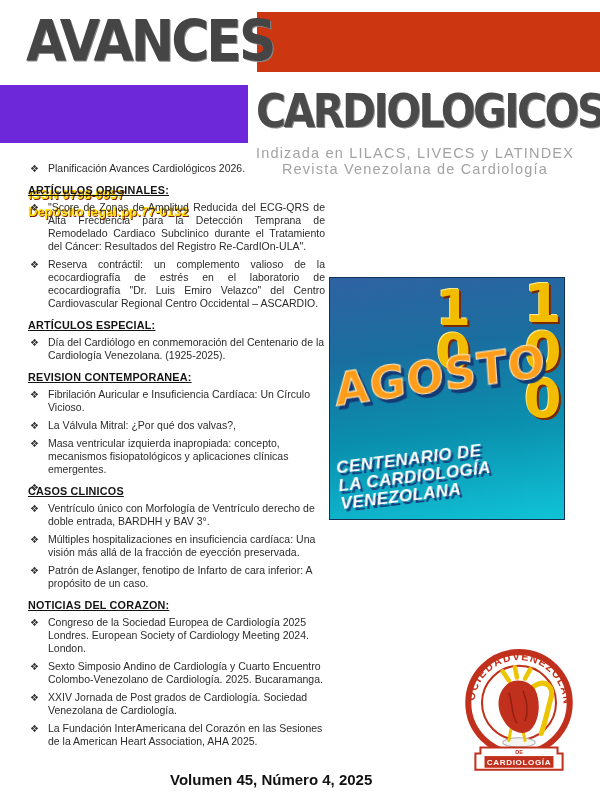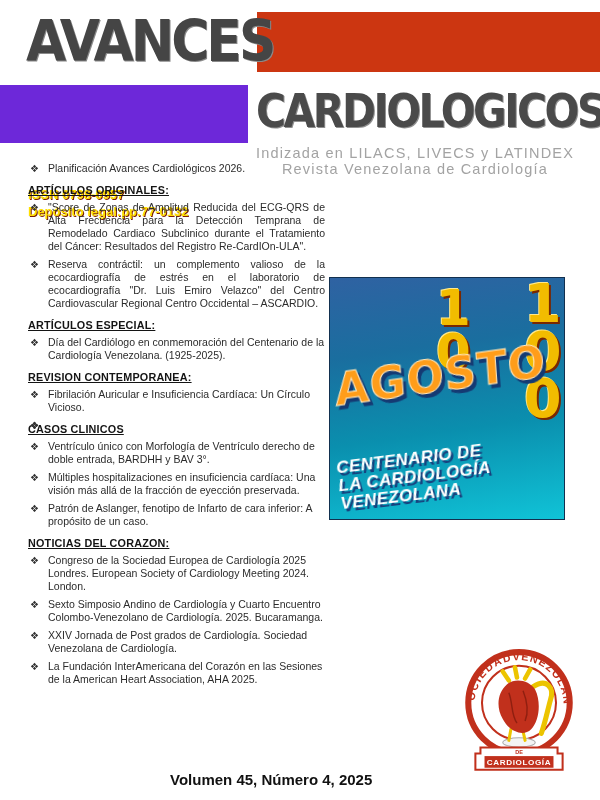--- a/index.html
+++ b/index.html
@@ -93,22 +93,22 @@
           <span class="itext">Reserva contráctil: un complemento valioso de la ecocardiografía de estrés en el laboratorio de ecocardiografía "Dr. Luis Emiro Velazco" del Centro Cardiovascular Regional Centro Occidental – ASCARDIO.</span>
         </div>
       </section>
       <section class="toc-section">
         <div class="toc-heading">ARTÍCULOS ESPECIAL:</div>
         <div class="toc-item"><span class="bullet">❖</span><span class="itext">Día del Cardiólogo en conmemoración del Centenario de la Cardiología Venezolana.   (1925-2025).</span></div>
       </section>
       <section class="toc-section">
         <div class="toc-heading">REVISION CONTEMPORANEA:</div>
         <div class="toc-item"><span class="bullet">❖</span><span class="itext">Fibrilación Auricular e Insuficiencia Cardíaca: Un Círculo Vicioso.</span></div>
-        <div class="toc-item"><span class="bullet">❖</span></div>
-        <div class="toc-item"><span class="bullet">❖</span></div>
+        <div class="toc-item"><span class="bullet">❖</span><span class="itext">La Válvula Mitral: ¿Por qué dos valvas?,</span></div>
+        <div class="toc-item"><span class="bullet">❖</span><span class="itext">Masa ventricular izquierda inapropiada: concepto, mecanismos fisiopatológicos y aplicaciones clínicas emergentes.</span></div>
         <div class="toc-item"><span class="bullet">❖</span></div>
       </section>
       <section class="toc-section">
         <div class="toc-heading">CASOS CLINICOS</div>
         <div class="toc-item"><span class="bullet">❖</span><span class="itext">Ventrículo único con Morfología de Ventrículo derecho de doble entrada, BARDHH y BAV 3°.</span></div>
         <div class="toc-item"><span class="bullet">❖</span><span class="itext">Múltiples hospitalizaciones en insuficiencia cardíaca: Una visión más allá de la fracción de eyección preservada.</span></div>
         <div class="toc-item"><span class="bullet">❖</span><span class="itext">Patrón de Aslanger, fenotipo de Infarto de cara inferior: A propósito de un caso.</span></div>
       </section>
       <section class="toc-section">
         <div class="toc-heading">NOTICIAS DEL CORAZON:</div>

